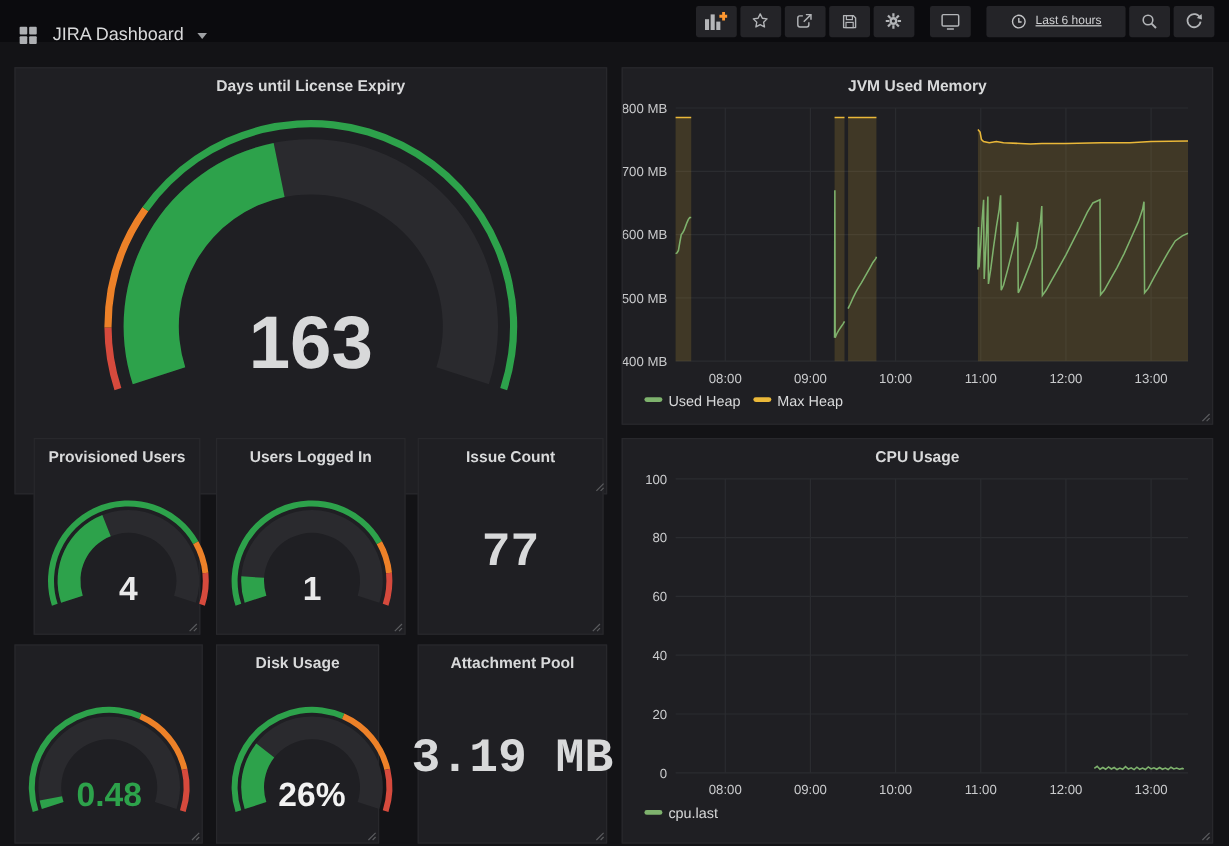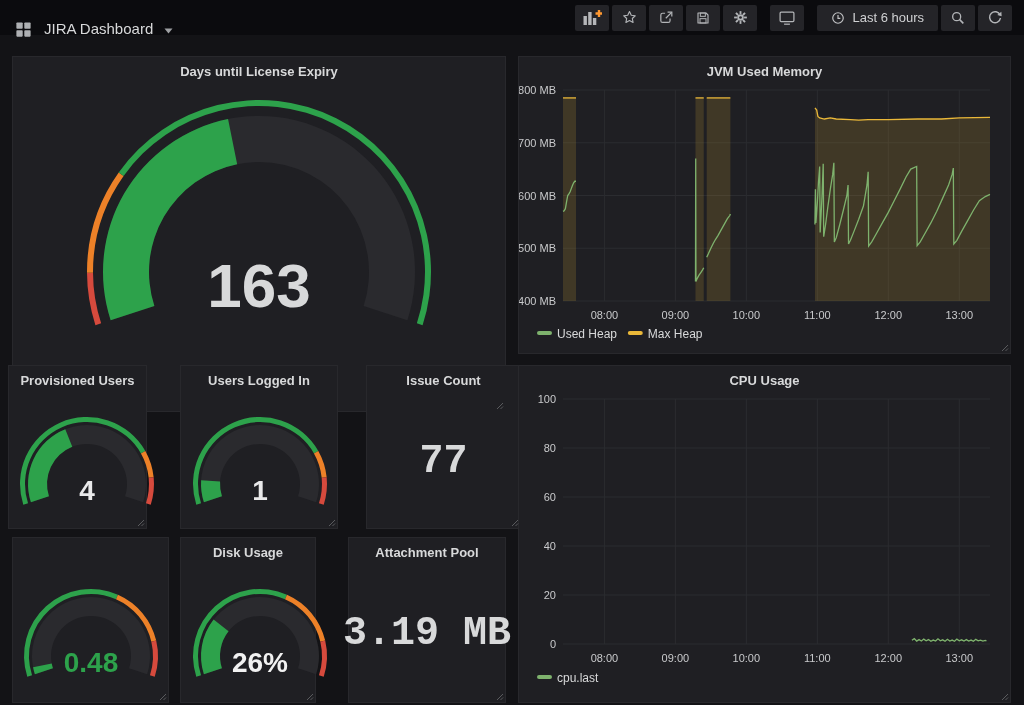--- a/index.html
+++ b/index.html
@@ -16,36 +16,36 @@
   }
   .nav-left { display:flex; align-items:flex-start; gap:11px; cursor:pointer;margin-top:28px; }
   .nav-title { color:#d8d9da; font-size:15px; font-weight:500; }
   .nav-right { display:flex; align-items:center; }
   .navbtn {
     width:34px; height:26px; background:#242428; border:none; border-radius:2px;
     display:flex; align-items:center; justify-content:center;
     margin-left:3px; padding:0; cursor:pointer;
   }
   .navbtn svg { display:block; }
-  .time-btn { width:auto; padding:0 14px; gap:7px; color:#d0d1d3; font-size:13px; font-family:"Liberation Sans",sans-serif; }
+  .time-btn { width:auto; padding:0 20px; gap:7px; color:#d0d1d3; font-size:10px; font-family:"Liberation Sans",sans-serif;text-decoration:underline; }
   .navgap { width:10px; }
   
   .panel {
     position:absolute; background:#1f1f23; border:1px solid #28282c;
   }
   .panel-title {
     position:absolute; top:0; left:0; right:0; z-index:3; margin:0;
     text-align:center; padding-top:7px; font-size:13px; font-weight:700;
     color:#d8d9da; cursor:pointer;
   }
   #panel-license    { left:12px;  top:56px;  width:494px; height:356px; }
   #panel-jvm        { left:518px; top:56px;  width:493px; height:298px; }
-  #panel-provisioned{ left:8px;  top:365px; width:139px; height:164px;padding-left:15px; }
+  #panel-provisioned{ left:28px;  top:365px; width:139px; height:164px;padding-left:15px; }
   #panel-logged     { left:180px; top:365px; width:158px; height:164px; }
-  #panel-issue      { left:366px; top:365px; width:155px; height:164px; }
+  #panel-issue      { left:348px; top:365px; width:155px; height:164px; }
   #panel-cpu-usage  { left:518px; top:365px; width:493px; height:338px; }
   #panel-cpu        { left:12px;  top:537px; width:157px; height:166px; }
   #panel-disk       { left:180px; top:537px; width:136px; height:166px; }
   #panel-attachment { left:348px; top:537px; width:158px; height:166px;padding-left:19px; }
   .gauge-box, .chart-box { position:absolute; inset:0; z-index:1; }
   .gauge-box svg, .chart-box svg { position:absolute; left:0; top:0; }
   .stat-value {
     position:absolute; left:50%; top:95px; transform:translate(-50%,-50%);
     font-weight:700; color:#d8d9da; white-space:nowrap; z-index:2;
   }

